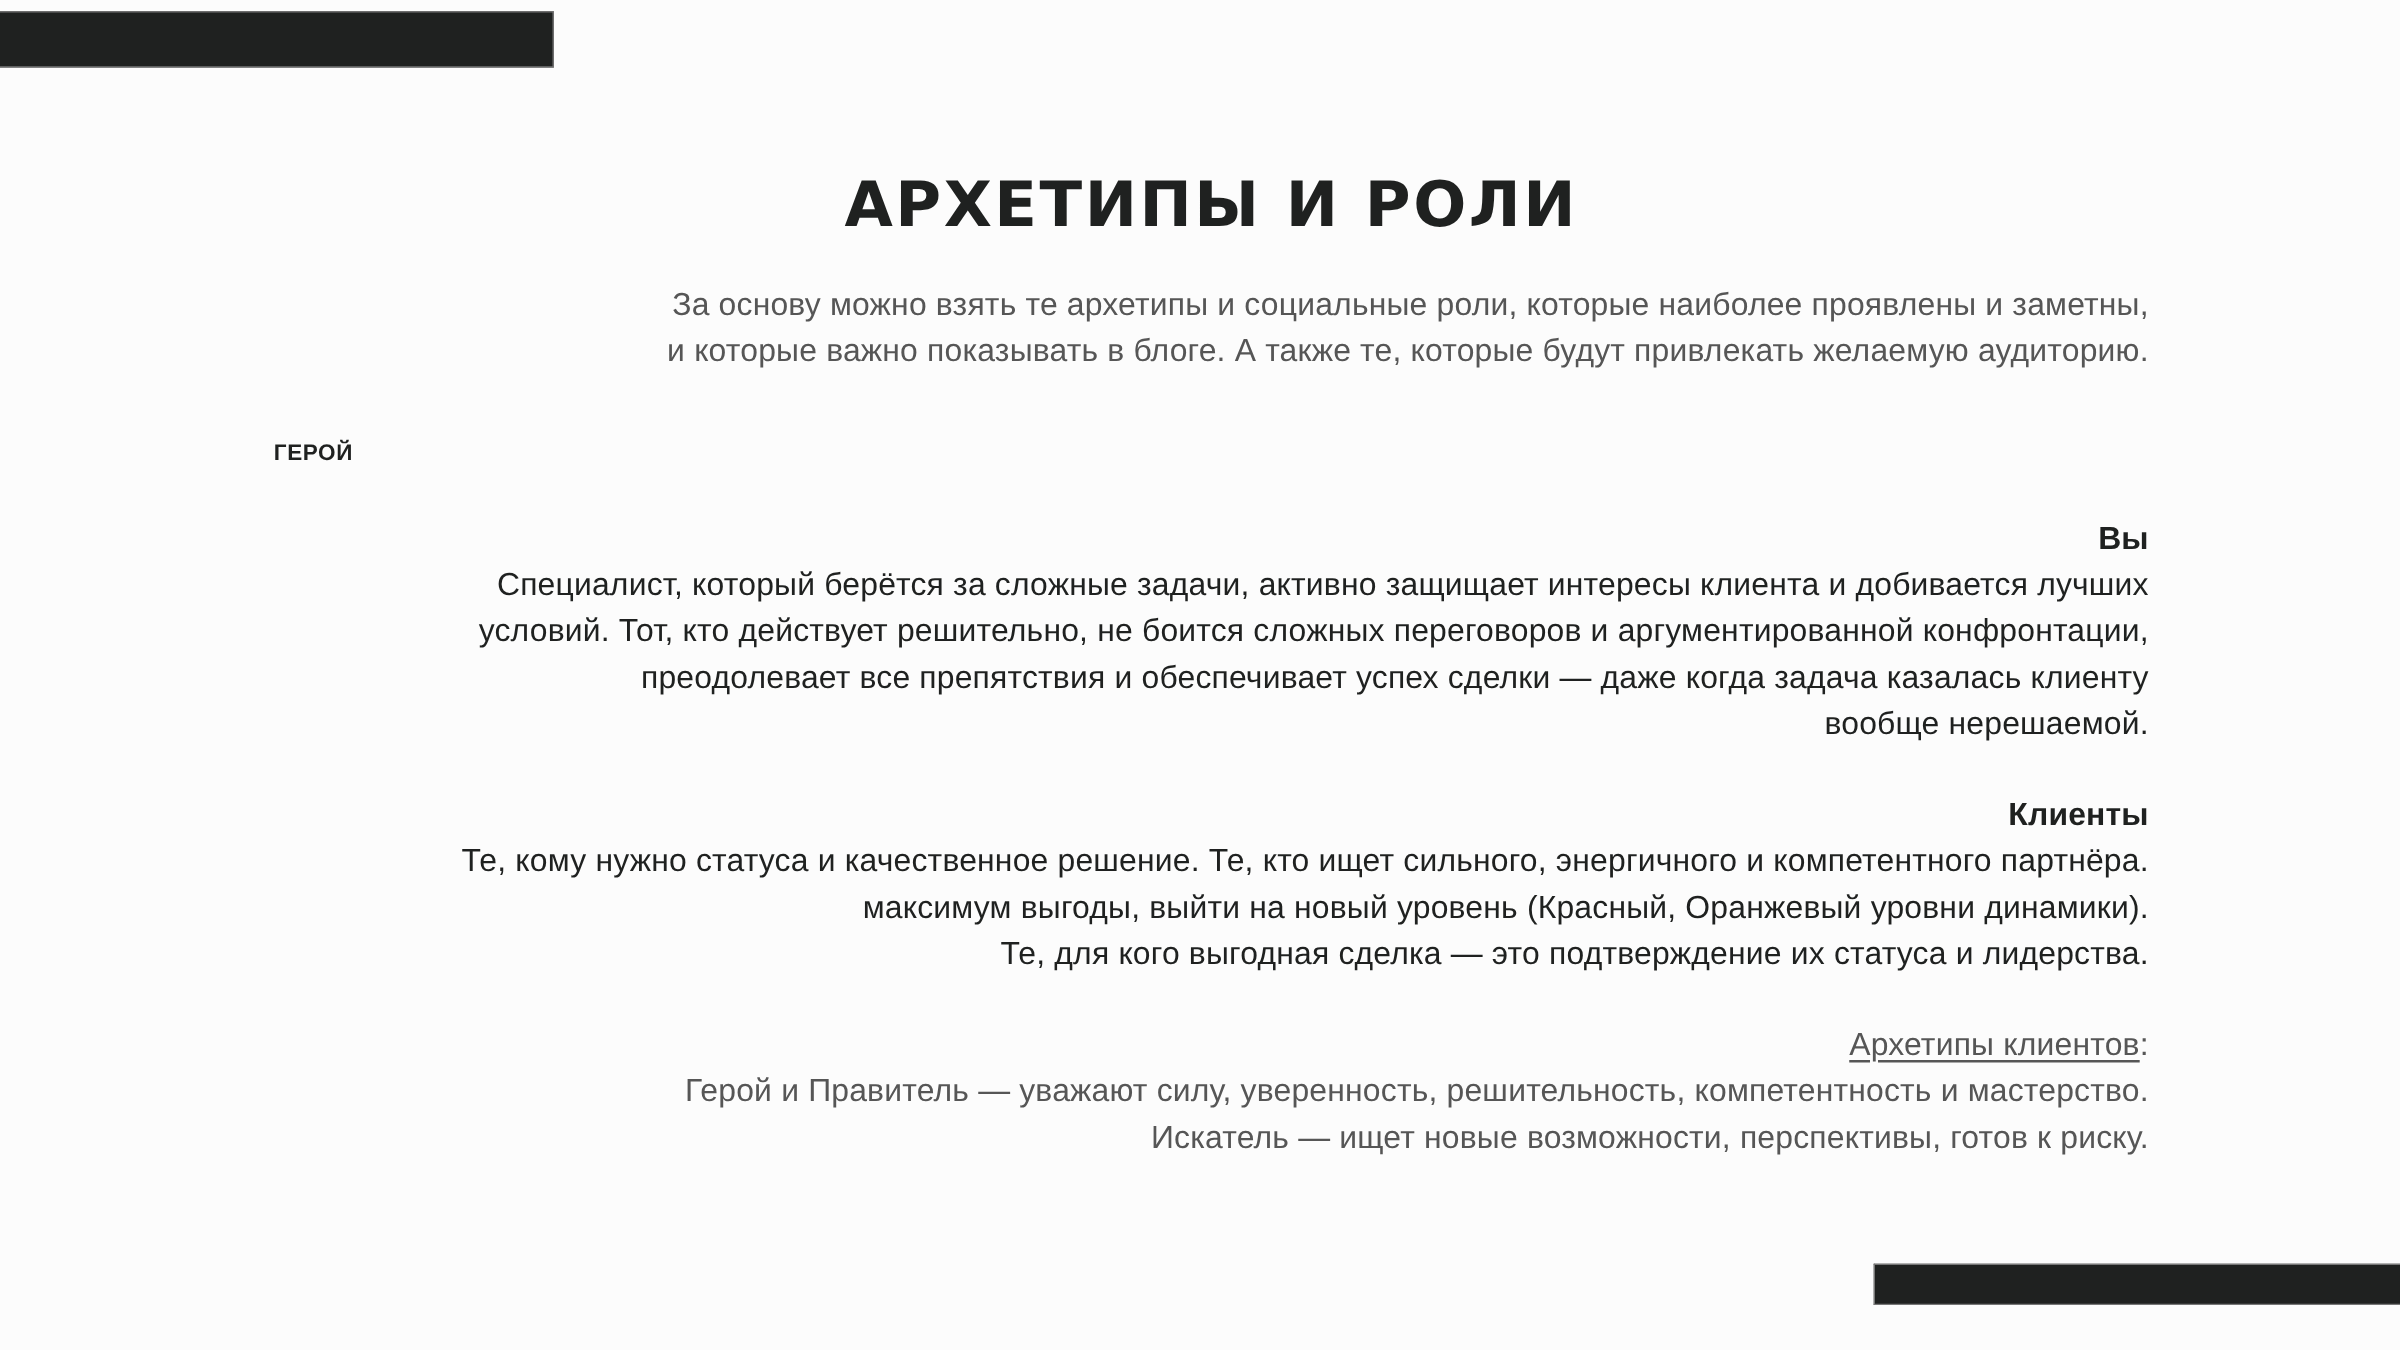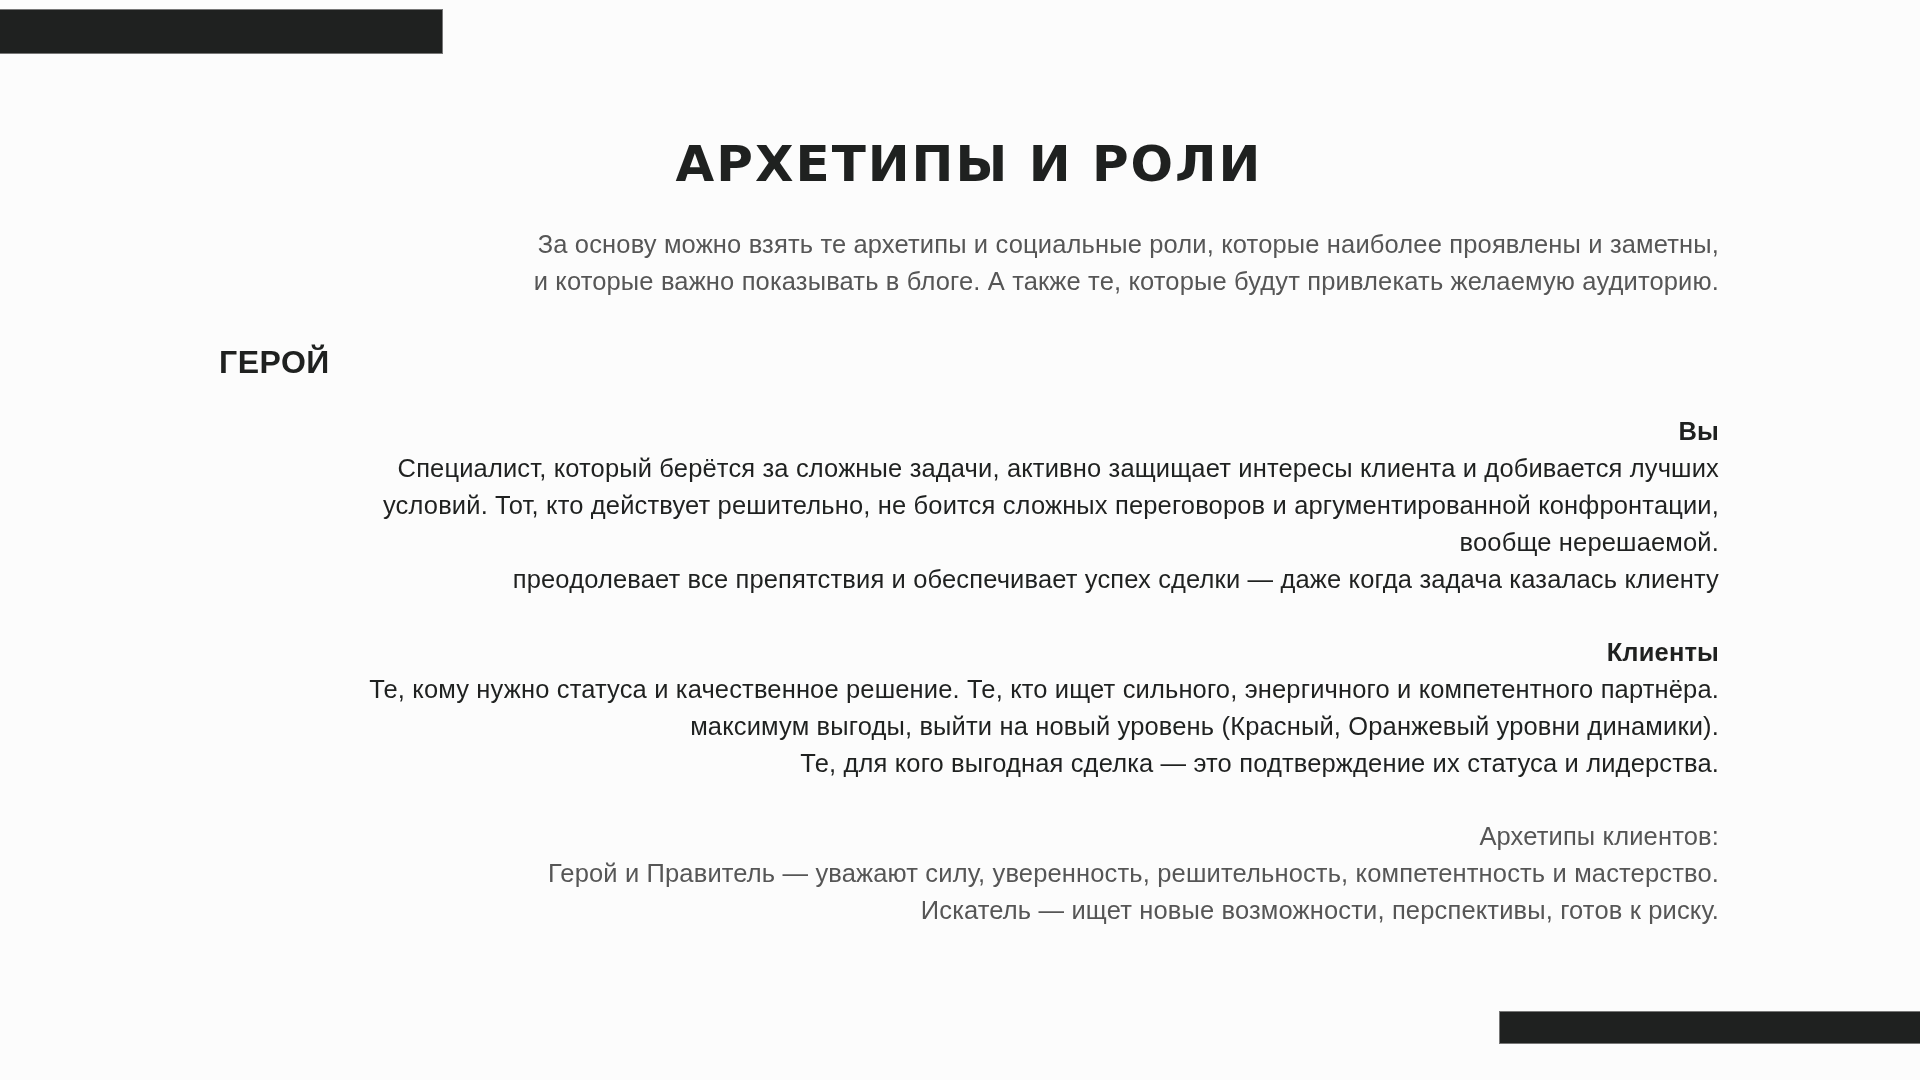--- a/index.html
+++ b/index.html
@@ -60,35 +60,36 @@
     }
     .p {
       margin: 0;
       white-space: nowrap;
       text-align: right;
     }
     .grey { color: #565656; }
     .dark { color: #1f2120; }
     .section-title {
       font-weight: bold;
-      font-size: 32px;
+      font-size: 18px;
       margin: 0;
       color: #1f2120;
       letter-spacing: 0.5px;
     }
     .sub-title {
       font-weight: bold;
       margin: 0;
       color: #1f2120;
       text-align: right;
     }
     .gap-1 { height: 44px; }
     .gap-2 { height: 32px; }
     .gap-3 { height: 36px; }
     .link {
+      text-decoration: underline;
       text-underline-offset: 4px;
       text-decoration-thickness: 1.5px;
       color: #565656;
       cursor: pointer;
     }
   </style>
 </head>
 <body>
 
 <div class="bar bar-top"></div>
@@ -104,22 +105,22 @@
   <div class="gap-1"></div>
 
   <h2 class="section-title">ГЕРОЙ</h2>
 
   <div class="gap-2"></div>
 
   <div class="dark">
     <p class="sub-title">Вы</p>
     <p class="p">Специалист, который берётся за сложные задачи, активно защищает интересы клиента и добивается лучших</p>
     <p class="p">условий. Тот, кто действует решительно, не боится сложных переговоров и аргументированной конфронтации,</p>
+    <p class="p">преодолевает все препятствия и обеспечивает успех сделки — даже когда задача казалась клиенту</p>
     <p class="p">вообще нерешаемой.</p>
-    <p class="p">преодолевает все препятствия и обеспечивает успех сделки — даже когда задача казалась клиенту</p>
   </div>
 
   <div class="gap-3"></div>
 
   <div class="dark">
     <p class="sub-title">Клиенты</p>
     <p class="p">Те, кому нужно статуса и качественное решение. Те, кто ищет сильного, энергичного и компетентного партнёра.</p>
     <p class="p">максимум выгоды, выйти на новый уровень (Красный, Оранжевый уровни динамики).</p>
     <p class="p">Те, для кого выгодная сделка — это подтверждение их статуса и лидерства.</p>
   </div>

